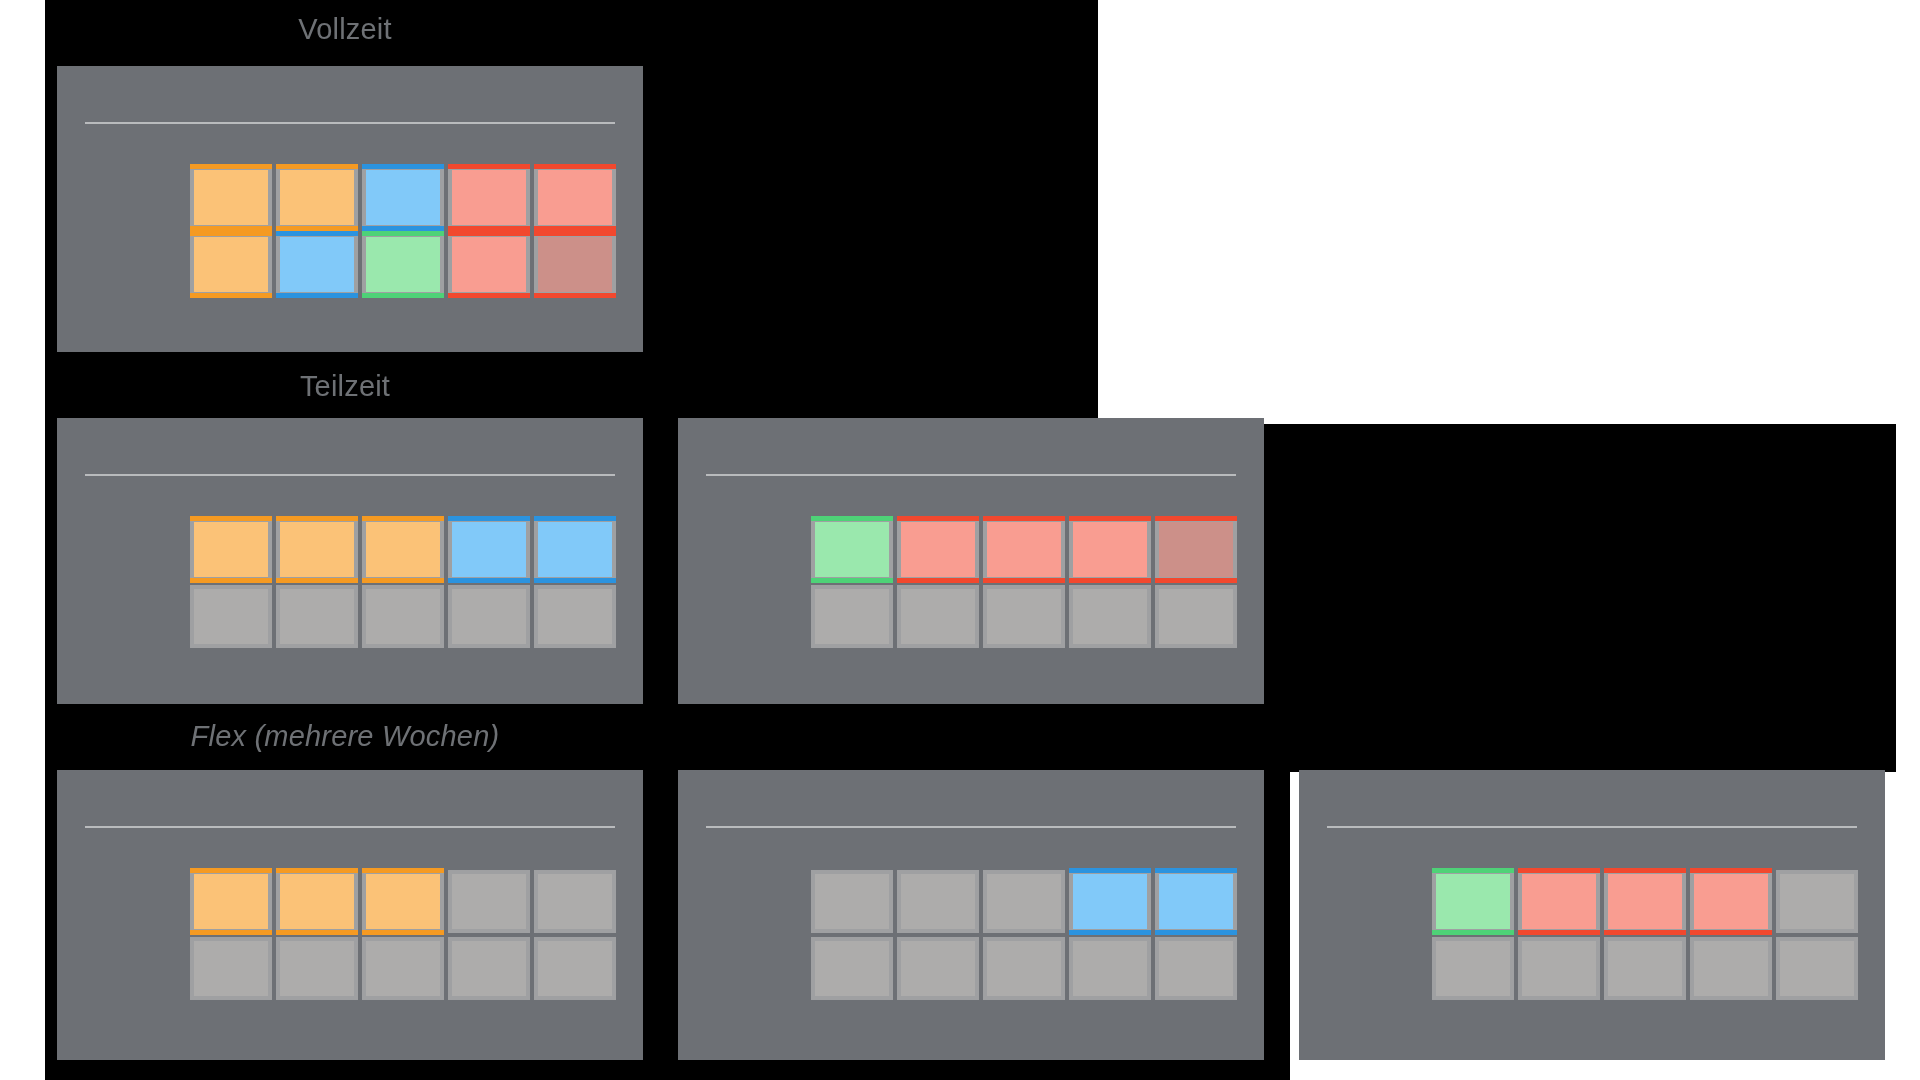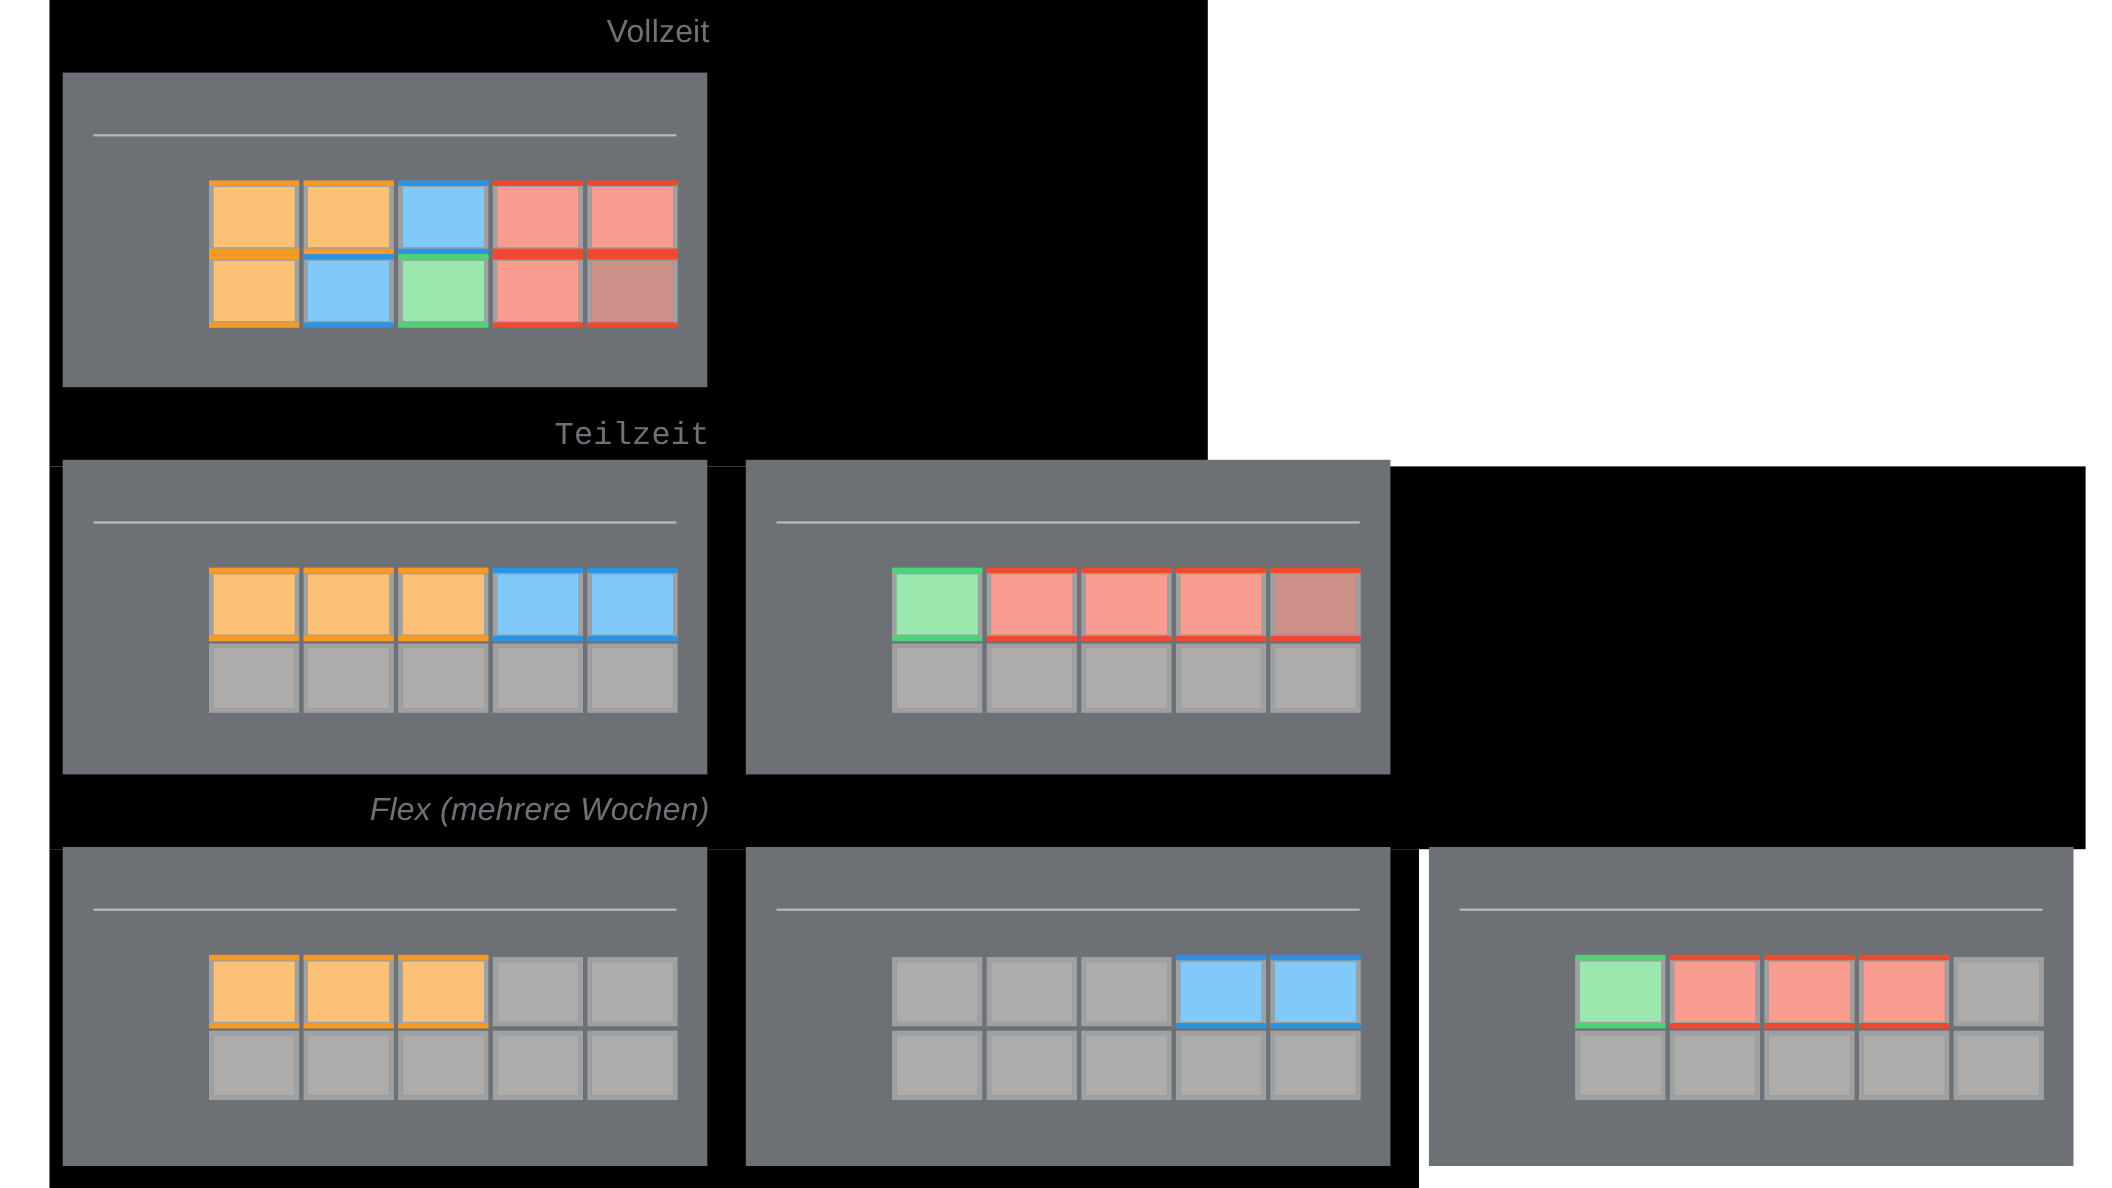--- a/index.html
+++ b/index.html
@@ -12,21 +12,21 @@
   
   .backdrop{position:absolute;background:#000000;}
 
   
   .section-label{
     position:absolute;
     color:#6e7175;
     font-size:29px;
     letter-spacing:0.2px;
     white-space:nowrap;
-    text-align:right;
+    text-align:center;
   }
 
   
   .panel{
     position:absolute;
     background:#6d7075;
     box-sizing:border-box;
   }
   .panel-rule{
     position:absolute;
@@ -77,21 +77,21 @@
   .t-darkred .cell-accent-top,.t-darkred .cell-accent-bottom{background:#f2482e;}
 </style>
 </head>
 <body>
 
 <div id="root">
     <div class="backdrop" style="left: 45px; top: 0px; width: 1053px; height: 424px;"></div>
     <div class="backdrop" style="left: 45px; top: 424px; width: 1851px; height: 348px;"></div>
     <div class="backdrop" style="left: 45px; top: 772px; width: 1245px; height: 308px;"></div>
     <div class="section-label" style="left: 45px; top: 13px; width: 600px;">Vollzeit</div>
-    <div class="section-label" style="left: 45px; top: 380px; width: 600px; font-family: Liberation Mono, monospace;">Teilzeit</div>
+    <div class="section-label" style="left: 45px; top: 370px; width: 600px;">Teilzeit</div>
     <div class="section-label" style="left: 45px; top: 720px; width: 600px; font-style: italic;">Flex (mehrere Wochen)</div>
     <div class="panel" style="left: 57px; top: 66px; width: 586px; height: 286px;">
       <div class="panel-rule" style="left: 28px; right: 28px; width: 530px; top: 56px;"></div>
       <div class="grid" style="left: 133px; top: 100px; width: 426px; height: 130px;">
         <div class="cell t-orange">
           <div class="cell-fill"></div>
           <div class="cell-accent-top"></div>
           <div class="cell-accent-bottom"></div>
         </div>
         <div class="cell t-orange">

